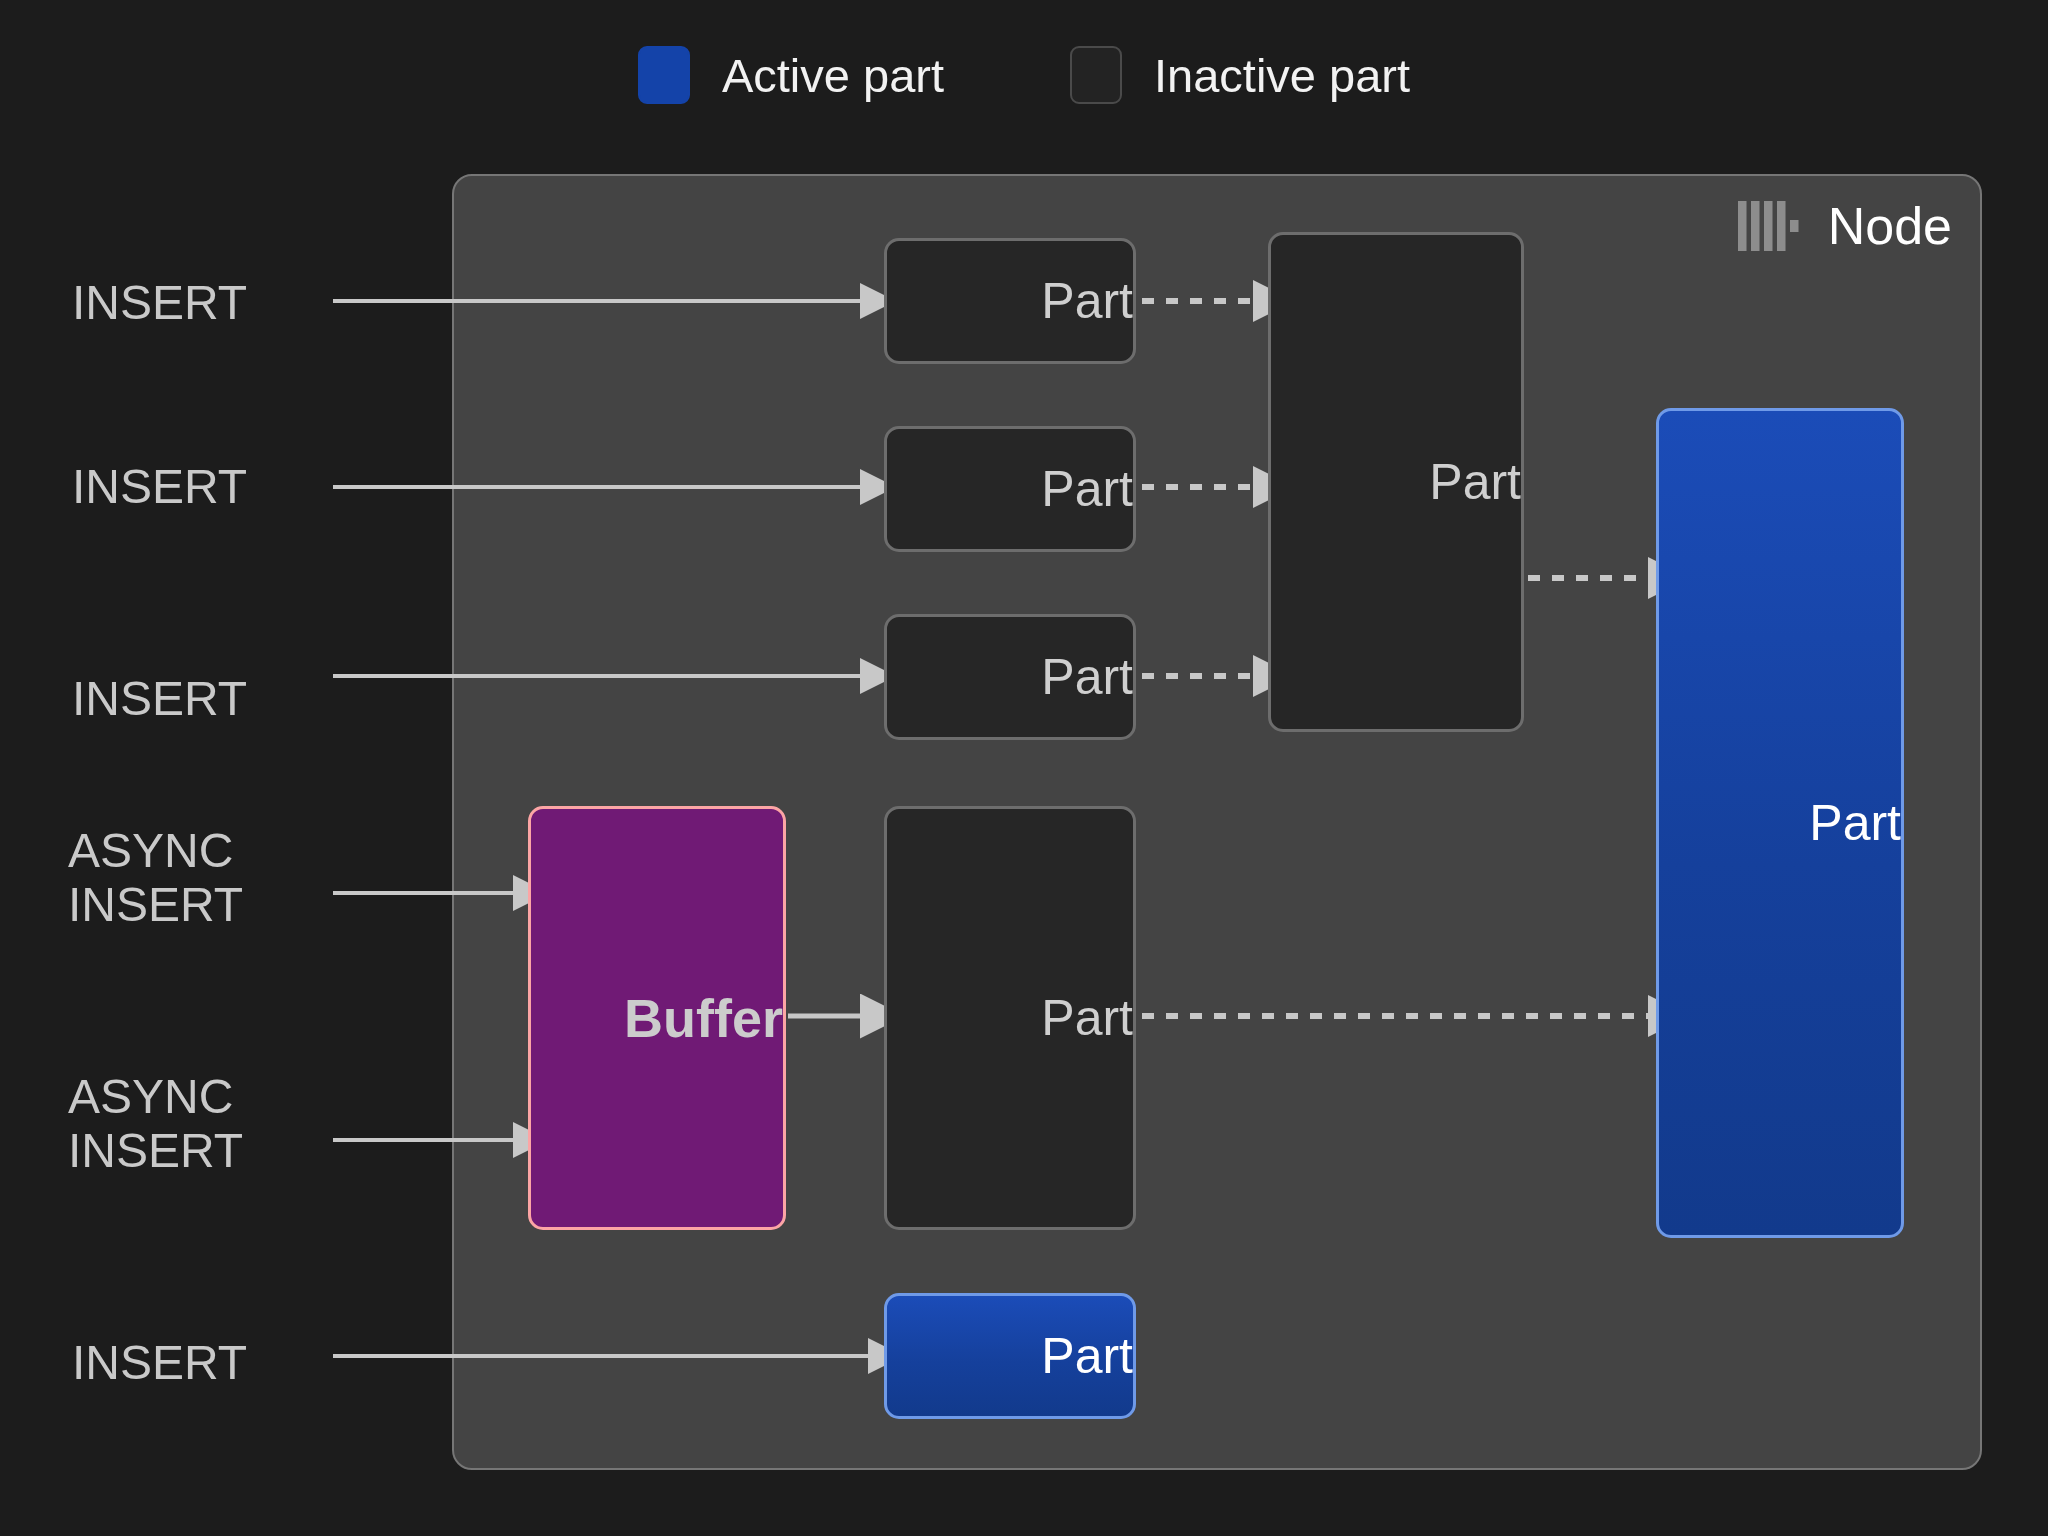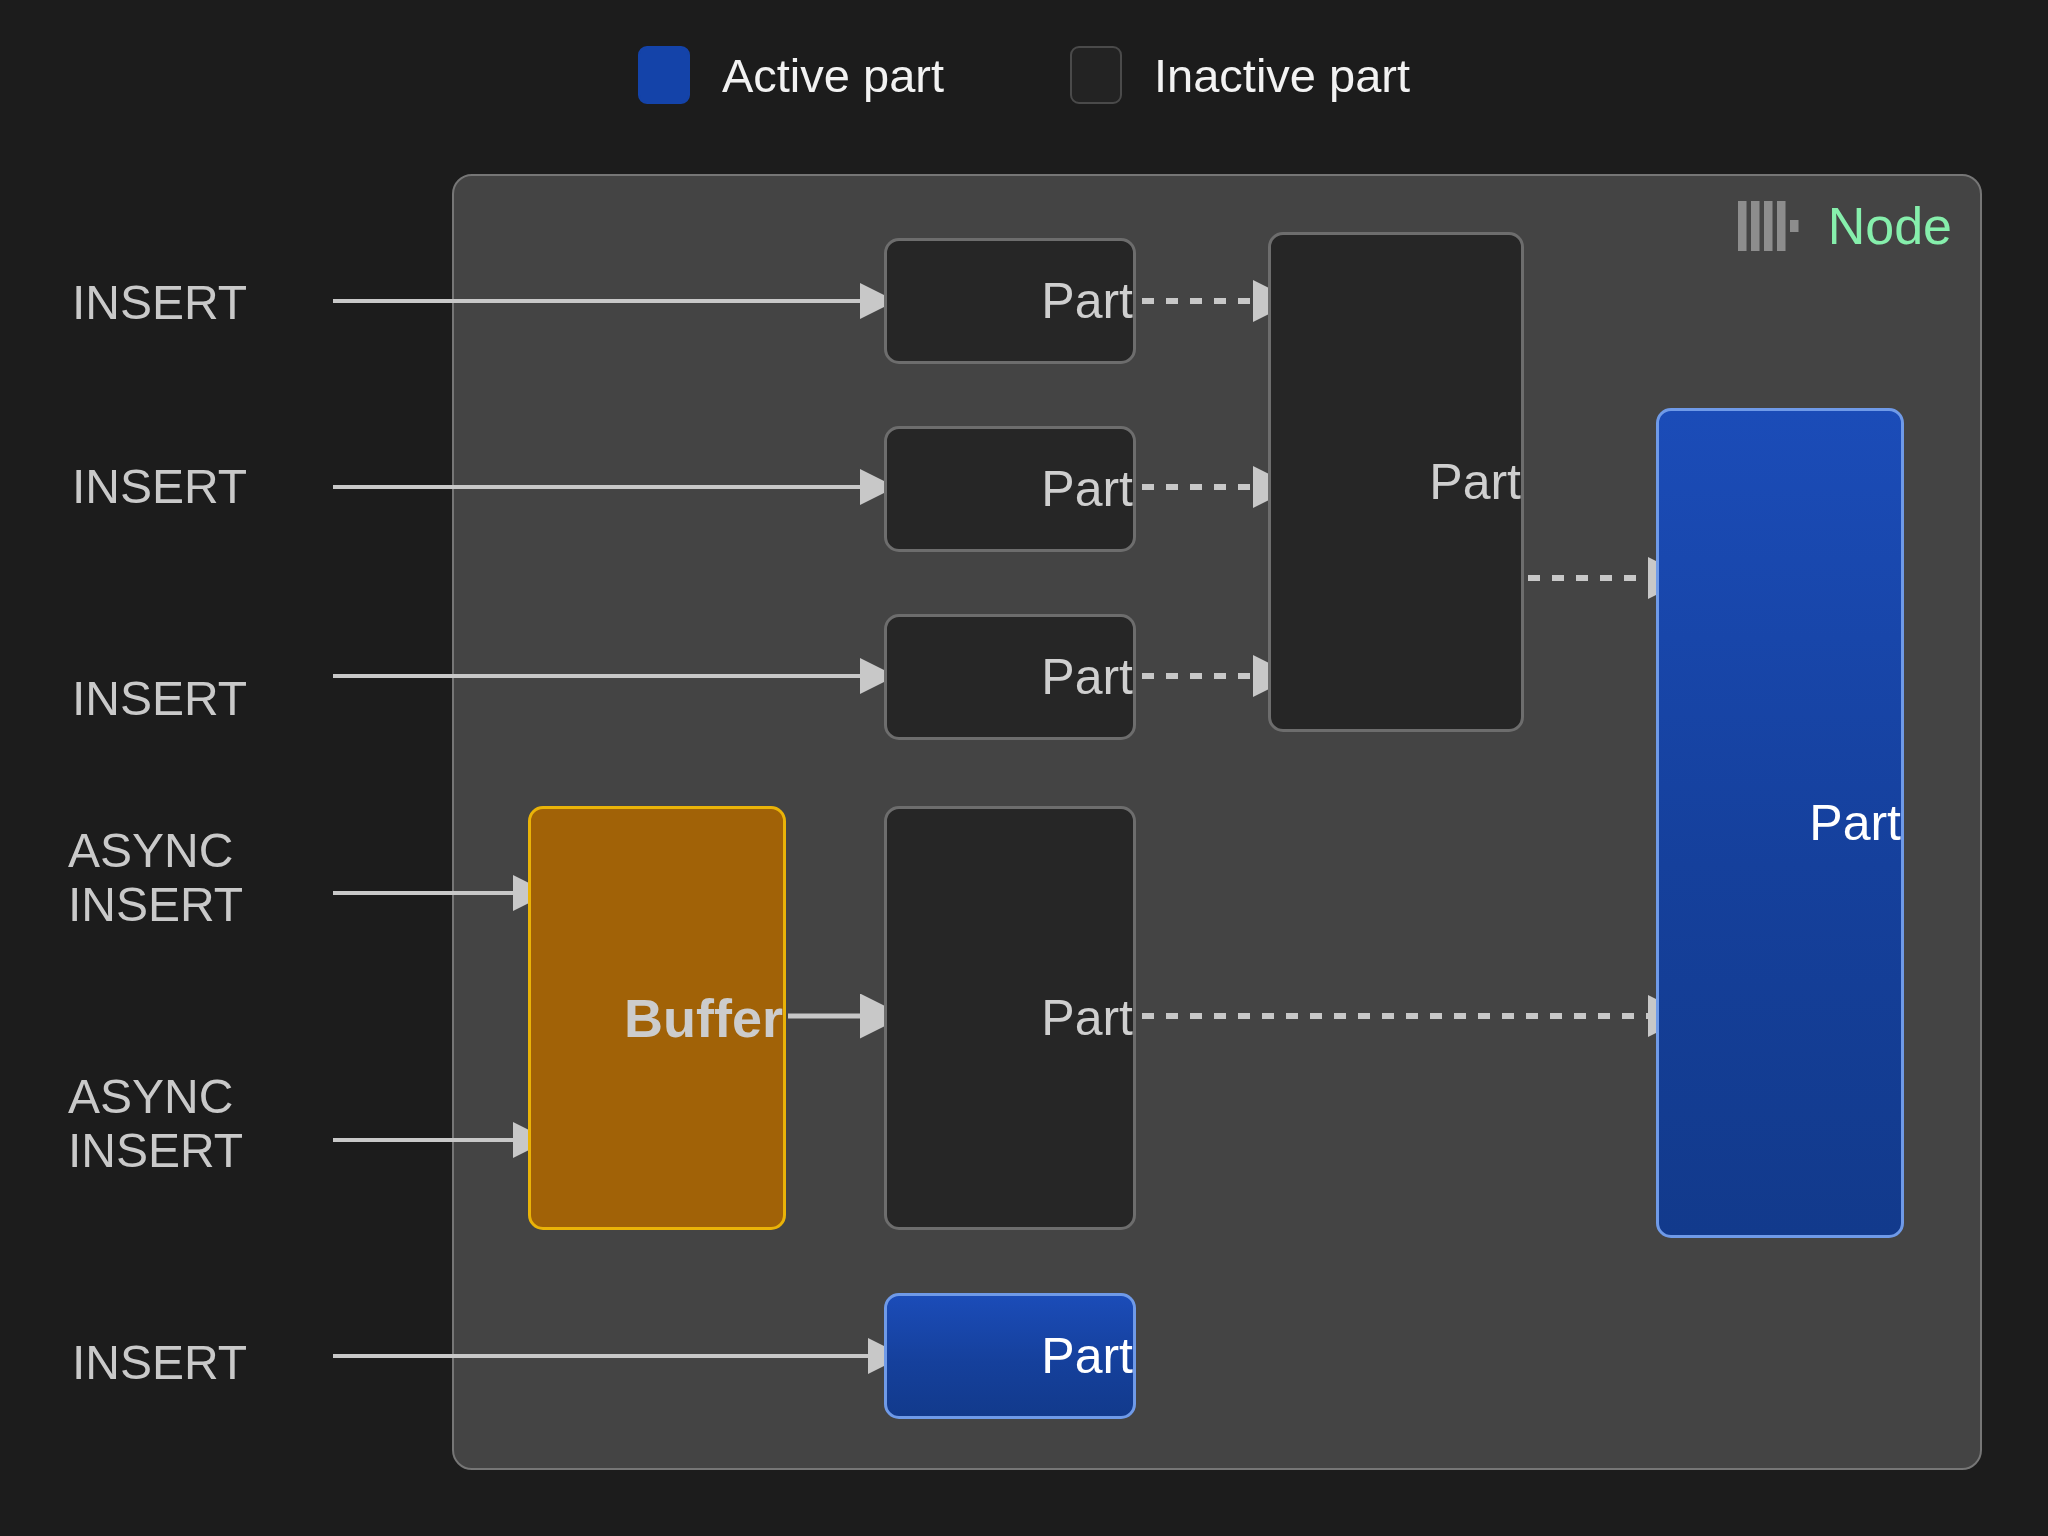--- a/index.html
+++ b/index.html
@@ -83,21 +83,21 @@
   .node-tag {
     position: absolute;
     right: 28px;
     top: 24px;
     display: flex;
     align-items: center;
     gap: 22px;
   }
   .node-logo { display: block; }
   .node-tag-label {
-    color: #86efac;
+    color: #ffffff;
     font-size: 52px;
     line-height: 1;
   }
 
   
   .box {
     position: absolute;
     box-sizing: border-box;
     display: flex;
     align-items: center;
@@ -115,22 +115,22 @@
   }
   .box.inactive .box-label { color: #cfcfcf; }
 
   .box.active {
     background: linear-gradient(180deg, #1b4cb8 0%, #15409c 55%, #123a8c 100%);
     border: 3px solid #6f9ae8;
   }
   .box.active .box-label { color: #ffffff; }
 
   .box.buffer {
-    background: #a16207;
-    border: 3px solid #eab308;
+    background: #701a75;
+    border: 3px solid #fca5a5;
   }
   .box.buffer .box-label {
     color: #cccccc;
     font-weight: bold;
     font-size: 54px;
   }
 
   
   .src-label {
     position: absolute;

